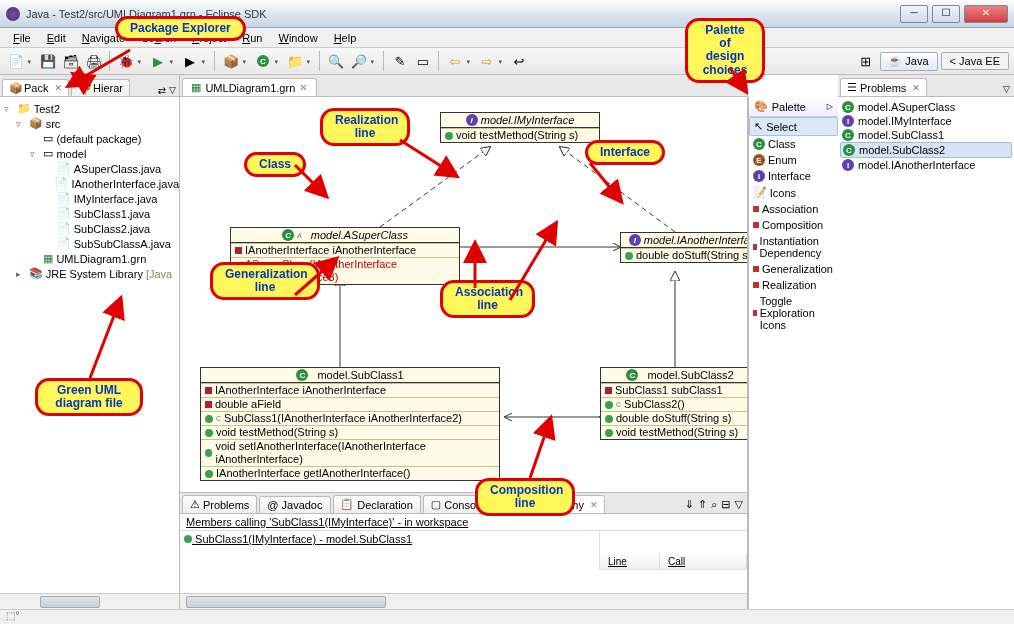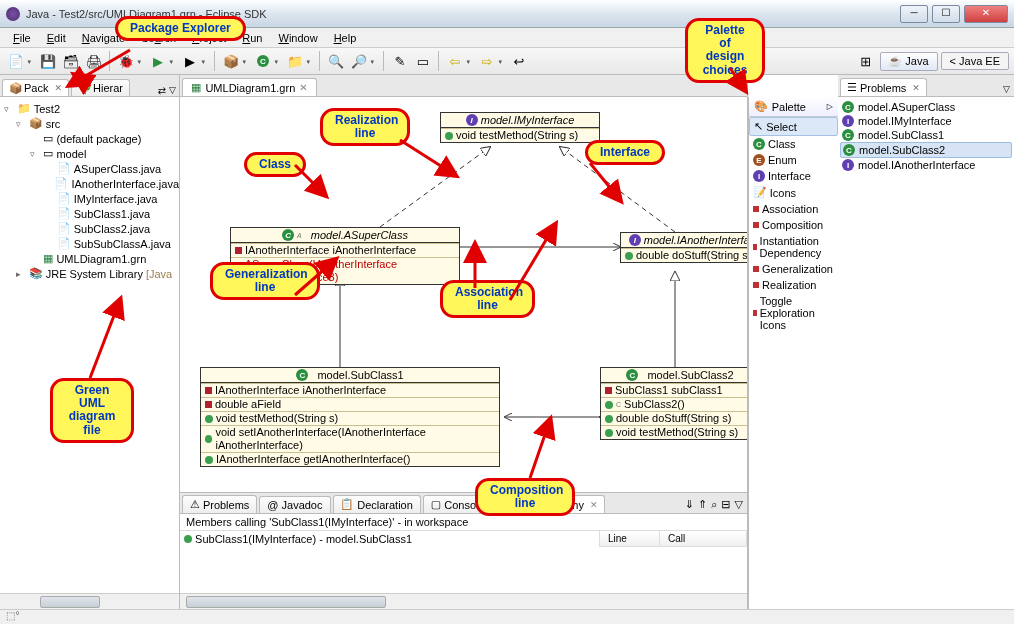--- a/index.html
+++ b/index.html
@@ -47,25 +47,25 @@
 .editor-tab { padding:2px 8px; background:#fff; border:1px solid #bbb; border-bottom:none; border-radius:3px 3px 0 0; margin-left:2px; display:flex; align-items:center; gap:4px;}
 .canvas { flex: 1; background:#fff; position:relative; overflow:hidden; }
 .canvas svg { position:absolute; top:0; left:0; }
 .umlbox { position:absolute; border:1px solid #333; background:#fffbe6; font-size:10px; }
 .umlbox .head { background:#fffbe6; border-bottom:1px solid #333; padding:1px 4px; text-align:center; display:flex; align-items:center; justify-content:center; gap:3px; font-style:italic;}
 .umlbox .row { padding:0 4px; border-top:1px solid #c8c090; display:flex; align-items:center; gap:3px; line-height:13px;}
 .umlbox .head2{border-bottom:1px solid #333; padding:1px 4px; text-align:center; display:flex; align-items:center; justify-content:center; gap:3px;}
 .bottomtabs { height: 22px; display:flex; align-items:flex-end; background:#e8e8e8; border-top:1px solid #bbb; border-bottom:1px solid #bbb; }
 .btab { padding:2px 7px; background:linear-gradient(#fdfdfd,#eee); border:1px solid #bbb; border-bottom:none; border-radius:3px 3px 0 0; margin-left:2px; display:flex; align-items:center; gap:3px; font-size:10px;}
 .btab.active { background:#fff; }
-.callhier { height: 79px; background:#fff; display:flex; flex-direction:column;}
+.callhier { height: 79px; background:#fff; display:flex; flex-direction:column;text-decoration:underline;}
 .callhier .summary { padding:2px 6px; border-bottom:1px solid #ddd;}
 .callhier .cols { display:flex; }
 .callhier .left { flex:0 0 420px; padding:2px 4px; border-right:1px solid #ddd;}
-.callhier .right { flex:1; }
+.callhier .right { flex:1;margin-top:23px; }
 .tblhead { display:flex; border-bottom:1px solid #ddd; }
 .tblhead .th { padding:2px 8px; background:linear-gradient(#fff,#f0f0f0); border-right:1px solid #ddd; font-size:10px;}
 
 
 .palette-pane { width:90px; border-left:1px solid #bbb; background:#fff; display:flex; flex-direction:column; margin-top:22px;}
 .pal-head { padding:3px 5px; background:linear-gradient(#fff,#eef); border-bottom:1px solid #ccc; display:flex; align-items:center; gap:4px; font-size:10px;}
 .pal-head .arrow { margin-left:auto; font-size:8px;}
 .pal-item { padding:2px 4px; display:flex; align-items:center; gap:3px; font-size:10px; }
 .pal-item.sel { background:#dbe8f7; border:1px solid #a5c3e6; border-radius:2px;}
 .red-square { width:6px; height:6px; background:#c03030; }
@@ -322,20 +322,25 @@
         <div class="row">
             <span class="sq-red"></span>
             <span>IAnotherInterface iAnotherInterface</span>
           </div>
         <div class="row">
             <span class="sq-red"></span>
             <span>double aField</span>
           </div>
         <div class="row">
             <span class="dot-green"></span>
+            <sup style="font-size:7px;color:#777">C</sup>
+            <span>SubClass1(IAnotherInterface iAnotherInterface2)</span>
+          </div>
+        <div class="row">
+            <span class="dot-green"></span>
             <span>void testMethod(String s)</span>
           </div>
         <div class="row">
             <span class="dot-green"></span>
             <span>void setIAnotherInterface(IAnotherInterface iAnotherInterface)</span>
           </div>
         <div class="row">
             <span class="dot-green"></span>
             <span>IAnotherInterface getIAnotherInterface()</span>
           </div>
@@ -501,21 +506,21 @@
 
 <div class="statusbar">⬚°</div>
 
 <div class="callout" style="left:115px; top:16px;">Package Explorer</div>
 <div class="callout" style="left:244px; top:152px;">Class</div>
 <div class="callout" style="left:320px; top:108px; width:90px;">Realization line</div>
 <div class="callout" style="left:585px; top:140px;">Interface</div>
 <div class="callout" style="left:685px; top:18px; width:80px;">Palette of design choices</div>
 <div class="callout" style="left:210px; top:262px; width:110px;">Generalization line</div>
 <div class="callout" style="left:440px; top:280px; width:95px;">Association line</div>
-<div class="callout" style="left:50px; top:378px; width:84px;">Green UML diagram file</div>
+<div class="callout" style="left:35px; top:378px; width:108px;">Green UML diagram file</div>
 <div class="callout" style="left:475px; top:478px; width:100px;">Composition line</div>
 
 <svg style="position:absolute; top:0; left:0; pointer-events:none;" width="1014" height="624">
   <defs>
       <marker id="redar" markerWidth="8" markerHeight="8" refX="6" refY="4" orient="auto">
         <path d="M0,0 L8,4 L0,8 Z" fill="#e00000"></path>
       </marker>
     </defs>
   <path d="M130,50 L70,85" stroke="#e00000" stroke-width="3" fill="none" marker-end="url(#redar)"></path>
   <path d="M90,85 L75,75" stroke="#e00000" stroke-width="3" fill="none" marker-end="url(#redar)"></path>

